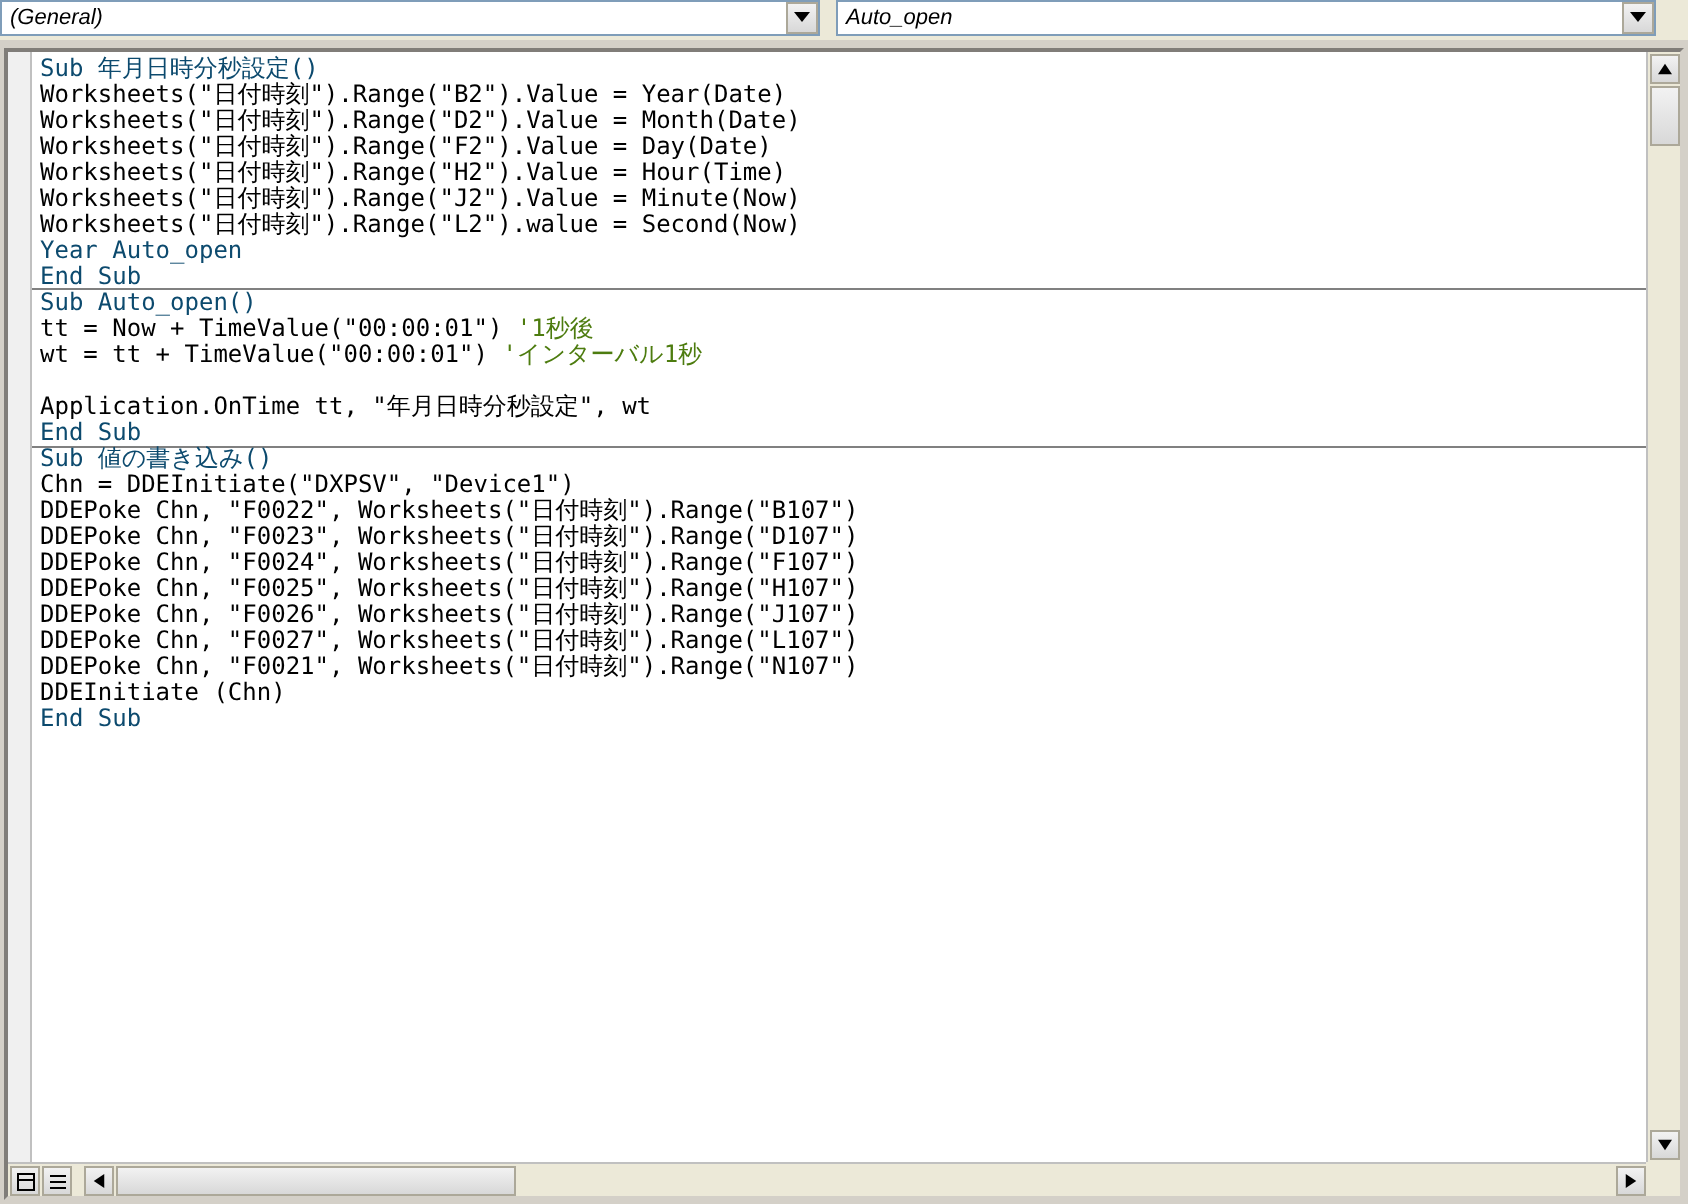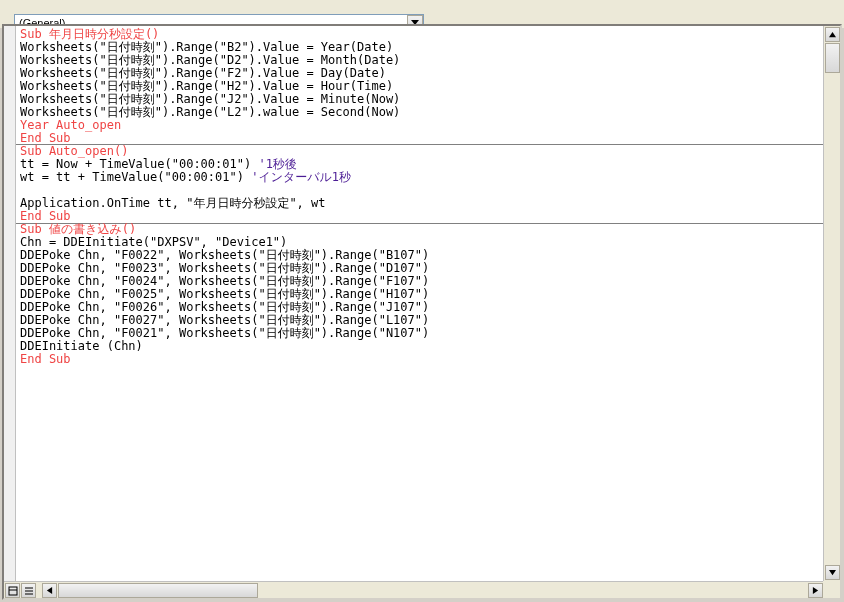--- a/index.html
+++ b/index.html
@@ -8,23 +8,24 @@
     font-size: 12px;
     background: #d4d0c8;
     width: 844px;
     height: 602px;
     overflow: hidden;
     position: relative;
   }
   .toolbar {
     display: flex;
     height: 20px;
-    padding: 14px;
+    padding: 0;
     gap: 8px;
     background: #ece9d8;
+    font-style: italic;
   }
   .combo {
     display: flex;
     align-items: center;
     background: #fff;
     border: 1px solid #7f9db9;
     height: 18px;
     width: 410px;
     position: relative;
   }
@@ -85,22 +86,22 @@
     background: #f0f0f0;
     border-right: 1px solid #c0c0c0;
   }
   .divider {
     position: absolute;
     left: 12px;
     right: 0;
     height: 1px;
     background: #808080;
   }
-  .kw { color: #ef4444; }
-  .cm { color: #4c1d95; }
+  .kw { color: #0c4a6e; }
+  .cm { color: #4d7c0f; }
   .vscroll {
     position: absolute;
     top: 0;
     right: 0;
     bottom: 17px;
     width: 17px;
     background: #ece9d8;
     border-left: 1px solid #c0c0c0;
   }
   .vscroll .btn, .hscroll .btn {
@@ -150,20 +151,28 @@
     position:absolute;right:0;bottom:0;width:17px;height:17px;background:#ece9d8;
   }
   svg.arrow { width:7px;height:7px; }
 </style>
 </head>
 <body>
 
 <div class="toolbar">
   <div class="combo">
     <span class="combo-text">(General)</span>
+    <div class="combo-btn">
+      <svg viewBox="0 0 8 6">
+          <path d="M0 0 L8 0 L4 5 Z" fill="#000"></path>
+        </svg>
+    </div>
+  </div>
+  <div class="combo">
+    <span class="combo-text">Auto_open</span>
     <div class="combo-btn">
       <svg viewBox="0 0 8 6">
           <path d="M0 0 L8 0 L4 5 Z" fill="#000"></path>
         </svg>
     </div>
   </div>
 </div>
 
 <div class="editor-outer">
   <div class="editor-body">

